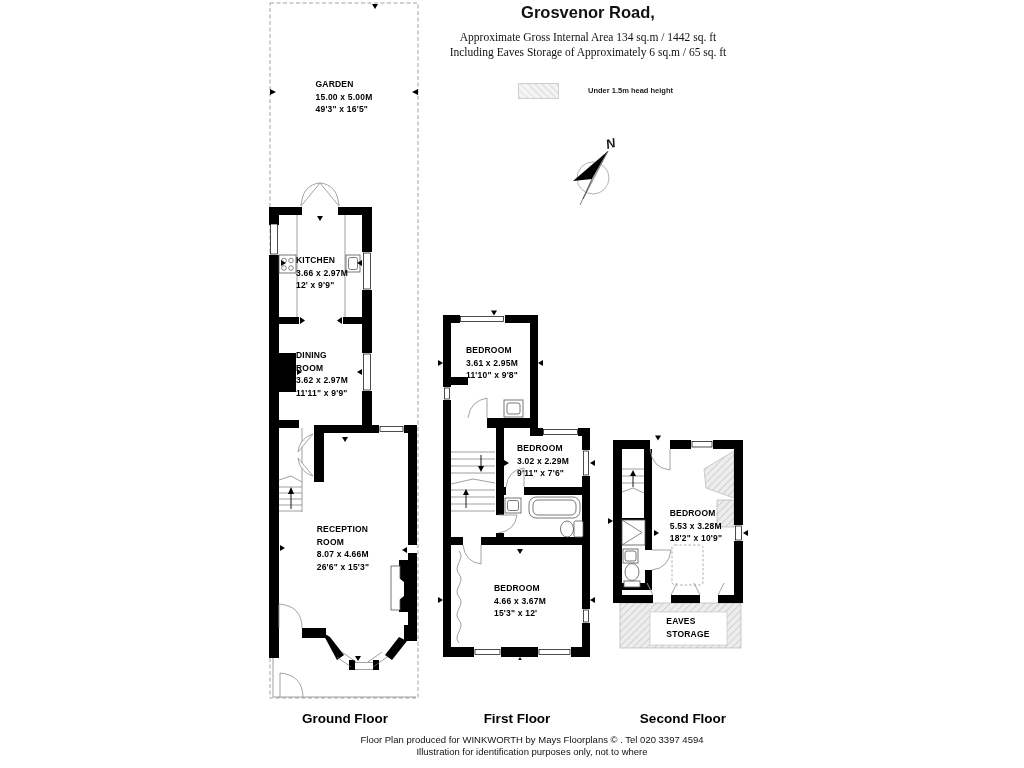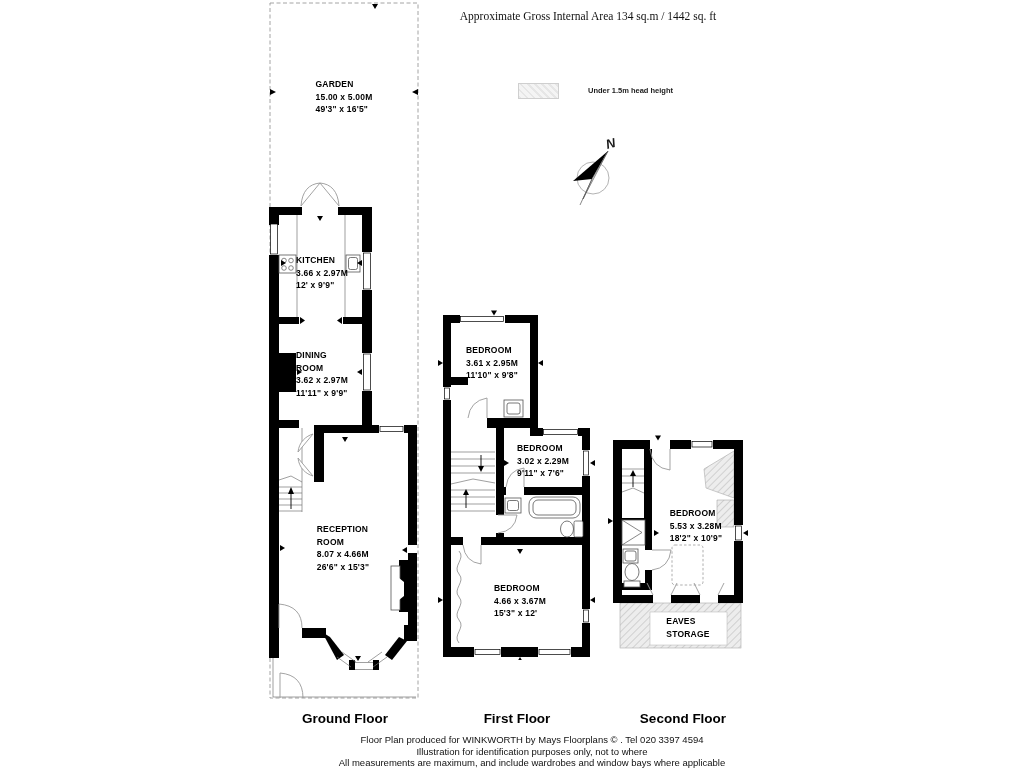--- a/index.html
+++ b/index.html
@@ -41,22 +41,24 @@
   .dash{fill:none;stroke:#9a9a9a;stroke-width:.9;stroke-dasharray:4 2.5;}
   .dash2{fill:none;stroke:#999;stroke-width:.8;stroke-dasharray:2.5 2;}
   .hatched{fill:url(#hatch);stroke:#aaa;stroke-width:.6;}
 </style>
 </head>
 <body>
 
 <div id="canvas">
 
   <div class="abs" id="header">
+    <div class="title">Grosvenor Road,</div>
     <div class="area">
       <div>Approximate Gross Internal Area 134 sq.m / 1442 sq. ft</div>
+      <div>Including Eaves Storage of Approximately 6 sq.m / 65 sq. ft</div>
     </div>
   </div>
 
   <div class="abs" id="legend-box"></div>
   <div class="abs" id="legend-label">Under 1.5m head height</div>
 
   <svg class="abs" style="left:556px;top:133px" width="75" height="80" viewBox="0 0 75 80">
     <circle cx="37" cy="45" r="16" fill="none" stroke="#aaa" stroke-width="0.9"></circle>
     <polygon points="52,18 17,48 36,46" fill="#000"></polygon>
     <polygon points="52,18 36,46 27,66" fill="#fff" stroke="#555" stroke-width="0.7"></polygon>
@@ -346,15 +348,14 @@
     <div>EAVES</div>
     <div>STORAGE</div>
   </div>
 
   <div class="floor-label" style="left:345px;top:711px">Ground Floor</div>
   <div class="floor-label" style="left:517px;top:711px">First Floor</div>
   <div class="floor-label" style="left:683px;top:711px">Second Floor</div>
 
   <div class="footer-line" style="top:734px">Floor Plan produced for WINKWORTH by Mays Floorplans © . Tel 020 3397 4594</div>
   <div class="footer-line" style="top:746px">Illustration for identification purposes only, not to where</div>
-  <div class="footer-line" style="top:757px">All measurements are maximum, and include wardrobes and window bays where applicable</div>
 
 </div>
 
 </body></html>

